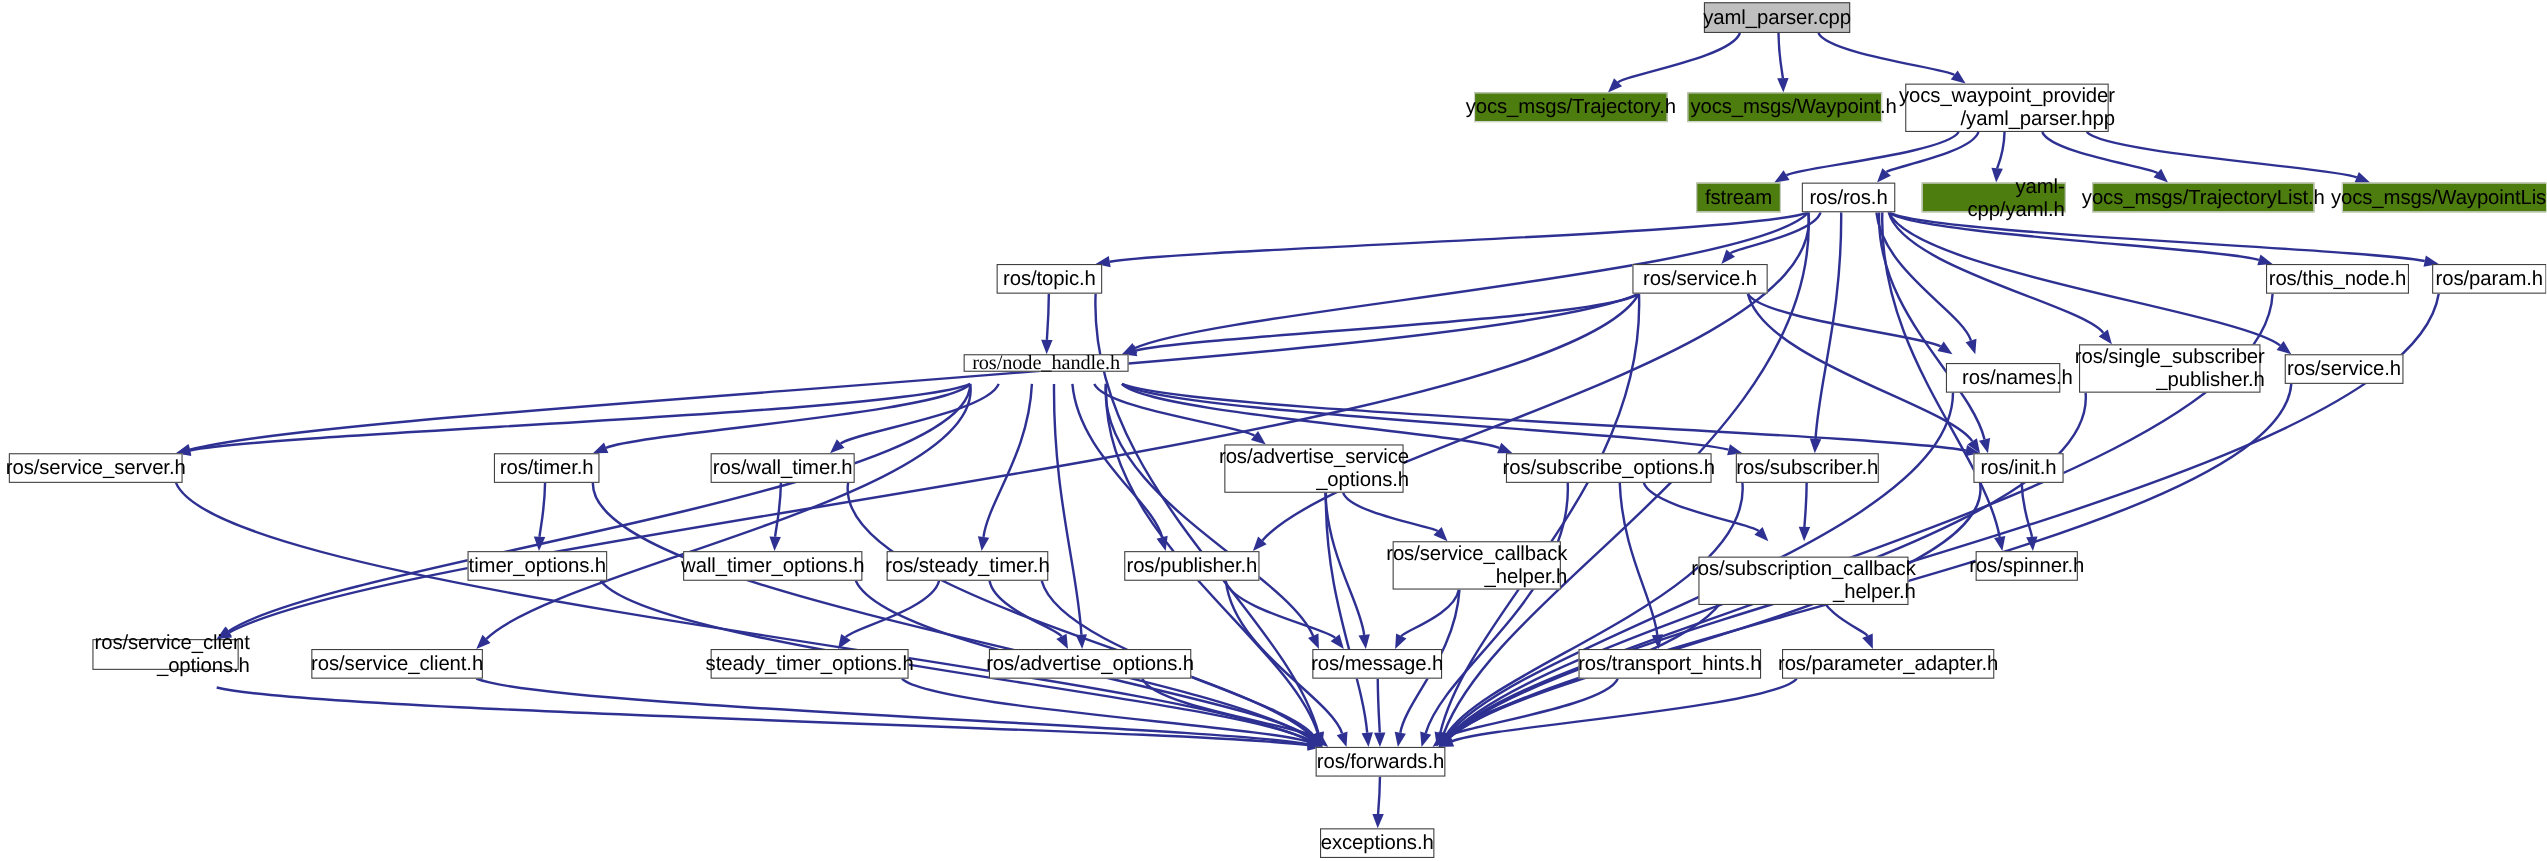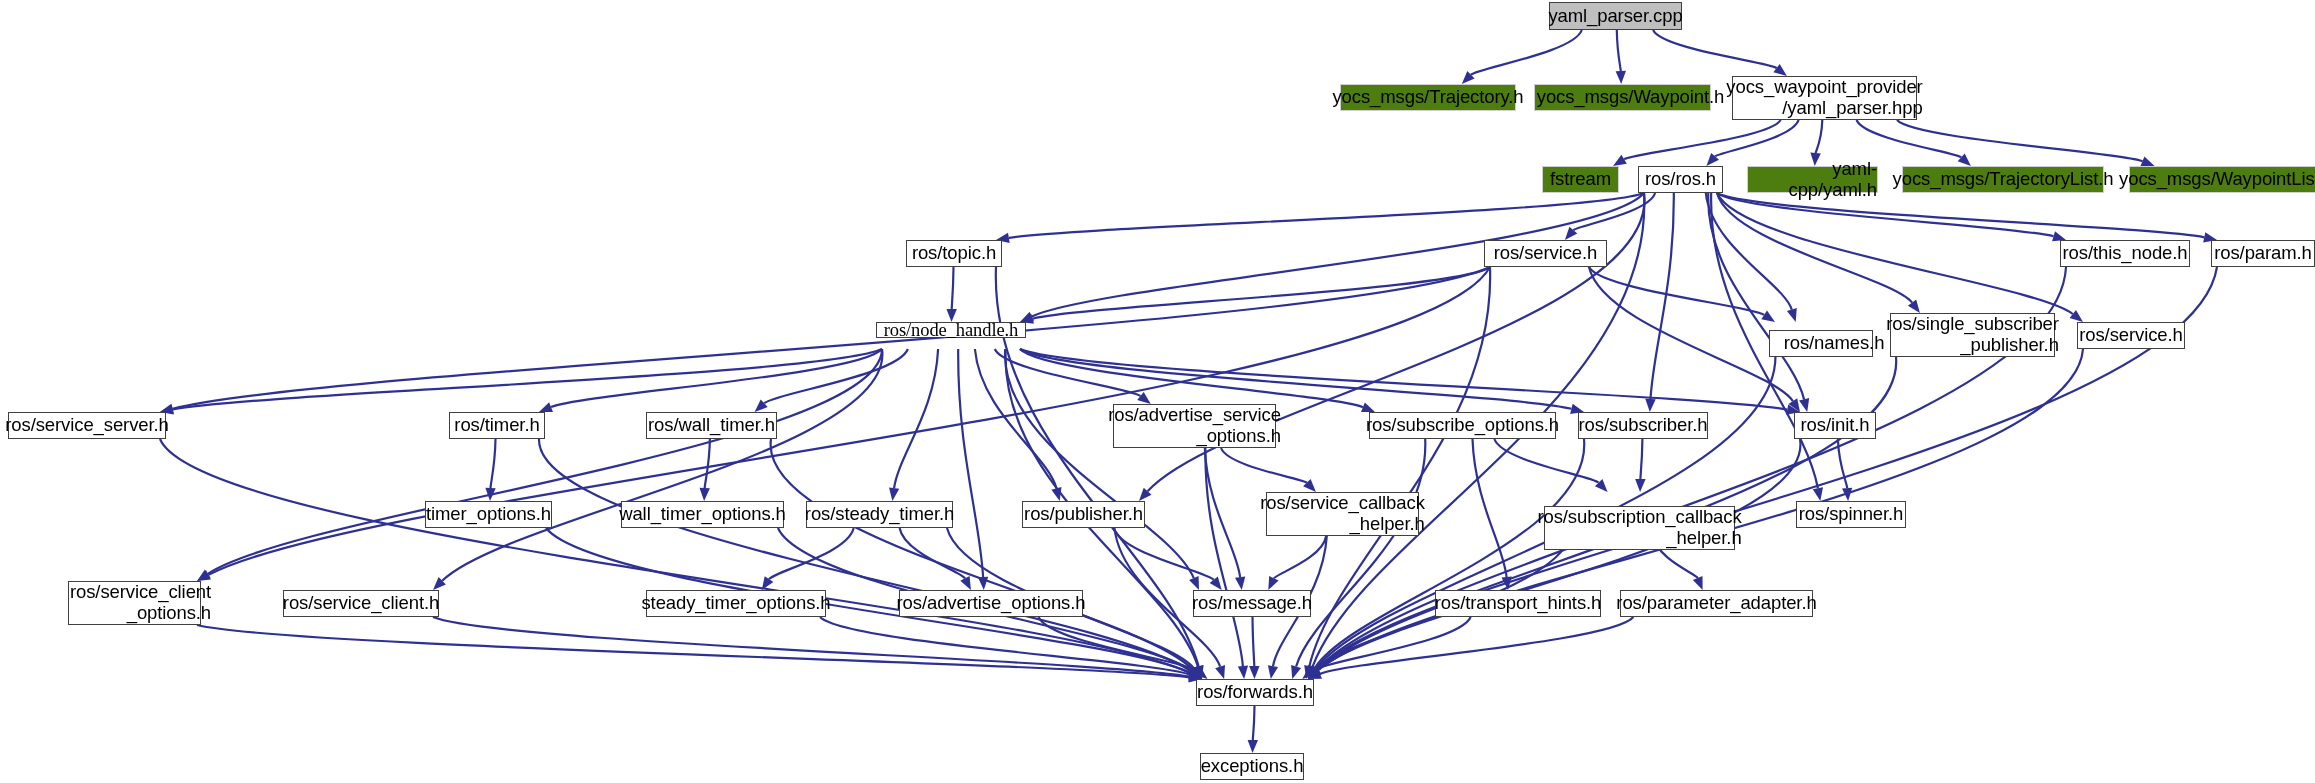--- a/index.html
+++ b/index.html
@@ -259,22 +259,22 @@
       <div class="node-box" style="left: 1578px; top: 412px; width: 130px; height: 27px;">ros/subscriber.h</div>
       <div class="node-box" style="left: 1794px; top: 412px; width: 82px; height: 27px;">ros/init.h</div>
       <div class="node-box" style="left: 425px; top: 501px; width: 127px; height: 27px;">timer_options.h</div>
       <div class="node-box" style="left: 621px; top: 501px; width: 163px; height: 27px;">wall_timer_options.h</div>
       <div class="node-box" style="left: 806px; top: 501px; width: 147px; height: 27px;">ros/steady_timer.h</div>
       <div class="node-box" style="left: 1022px; top: 501px; width: 123px; height: 27px;">ros/publisher.h</div>
       <div class="node-box" style="left: 1266px; top: 492px; width: 153px; height: 44px;">ros/service_callback
 _helper.h</div>
       <div class="node-box" style="left: 1544px; top: 492px; width: 191px; height: 44px; margin-top: 14px;">ros/subscription_callback
 _helper.h</div>
-      <div class="node-box" style="left: 1796px; top: 501px; width: 110px; height: 27px;">ros/spinner.h</div>
-      <div class="node-box" style="left: 68px; top: 581px; width: 133px; height: 44px; padding-left: 12px;">ros/service_client
+      <div class="node-box" style="left: 1796px; top: 501px; width: 93px; height: 27px;">ros/spinner.h</div>
+      <div class="node-box" style="left: 84px; top: 581px; width: 133px; height: 28px; padding-left: 12px;">ros/service_client
 _options.h</div>
       <div class="node-box" style="left: 283px; top: 590px; width: 156px; height: 27px;">ros/service_client.h</div>
       <div class="node-box" style="left: 646px; top: 590px; width: 180px; height: 27px;">steady_timer_options.h</div>
       <div class="node-box" style="left: 899px; top: 590px; width: 184px; height: 27px;">ros/advertise_options.h</div>
       <div class="node-box" style="left: 1193px; top: 590px; width: 118px; height: 27px;">ros/message.h</div>
       <div class="node-box" style="left: 1435px; top: 590px; width: 166px; height: 27px;">ros/transport_hints.h</div>
       <div class="node-box" style="left: 1620px; top: 590px; width: 193px; height: 27px;">ros/parameter_adapter.h</div>
       <div class="node-box" style="left: 1196px; top: 679px; width: 118px; height: 27px;">ros/forwards.h</div>
       <div class="node-box" style="left: 1200px; top: 753px; width: 104px; height: 27px;">exceptions.h</div>
     </div>

